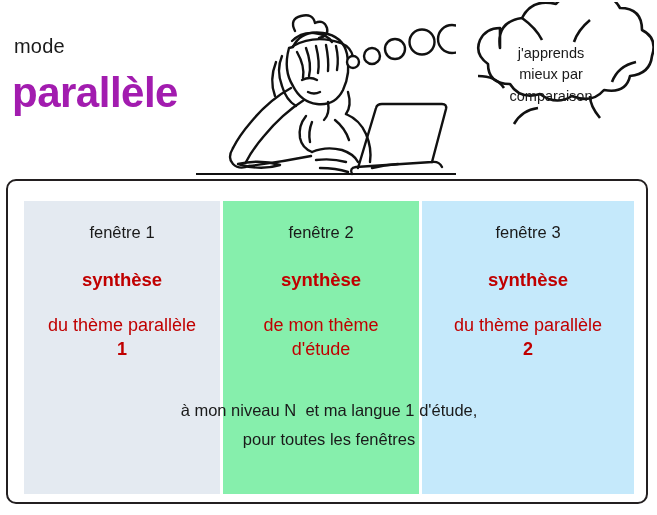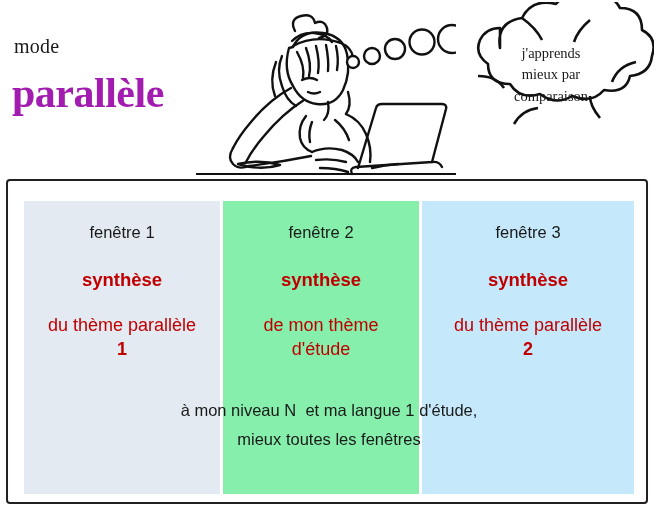--- a/index.html
+++ b/index.html
@@ -15,21 +15,20 @@
     position: relative;
   }
 
   
   #header {
     position: absolute;
     left: 0;
     top: 0;
     width: 657px;
     height: 180px;
-    font-family: Liberation Serif, serif;
   }
 
   #mode-label {
     position: absolute;
     left: 14px;
     top: 36px;
     font-size: 20px;
     color: #1a1a1a;
     letter-spacing: 0.2px;
     line-height: 1;
@@ -75,21 +74,21 @@
   }
 
   
   #panel {
     position: absolute;
     left: 6px;
     top: 179px;
     width: 642px;
     height: 325px;
     border: 2.5px solid #231f20;
-    border-radius: 4px;
+    border-radius: 10px;
     background: #ffffff;
     box-sizing: border-box;
   }
 
   #columns {
     position: absolute;
     left: 16px;
     top: 20px;
     width: 610px;
     height: 293px;
@@ -283,16 +282,16 @@
           <span>du thème parallèle</span><br>
           <span class="num">2</span>
         </div>
       </div>
     </div>
 
   </div>
 
   <div id="footer-text">
     <div class="fline">à mon niveau N  et ma langue 1 d'étude,</div>
-    <div class="fline">mieux toutes les fenêtres</div>
+    <div class="fline">pour toutes les fenêtres</div>
   </div>
 
 </div>
 
 </body></html>

